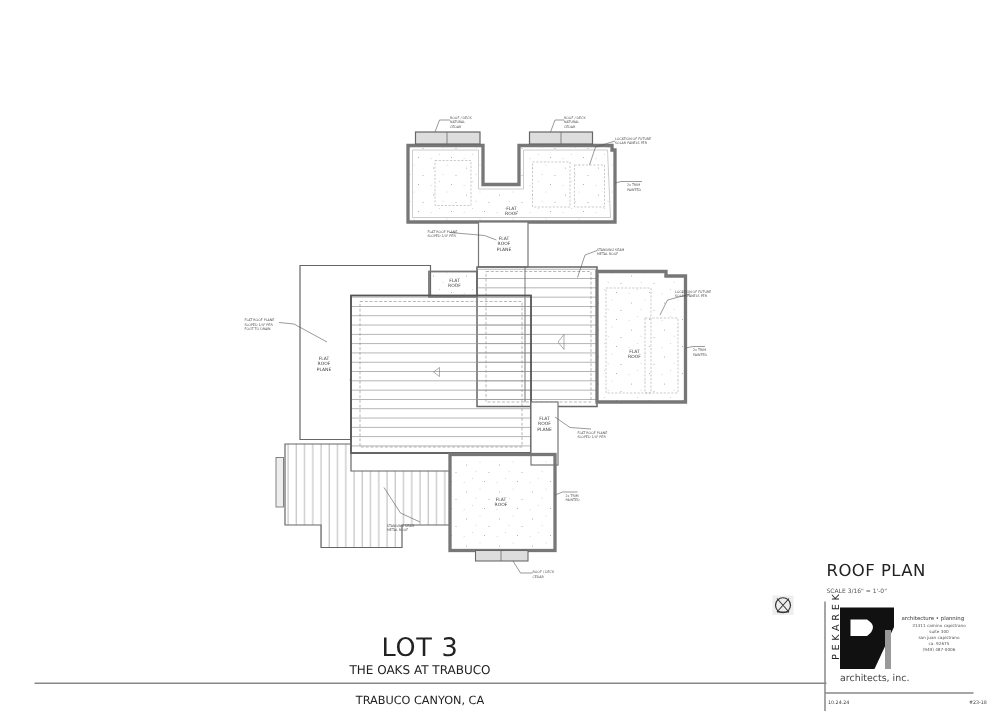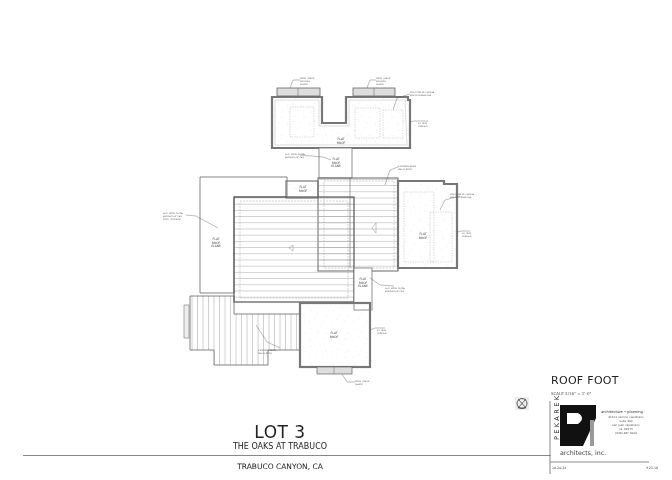--- a/index.html
+++ b/index.html
@@ -179,21 +179,21 @@
     <line x1="550" y1="462" x2="649" y2="462" stroke="#888" stroke-width="1"></line>
   </g>
 </svg>
 
 <div class="rule" style="left:23px; top:455px; width:528px;"></div>
 
 <div id="lot-title" class="lot">LOT 3</div>
 <div id="lot-sub" class="lot">THE OAKS AT TRABUCO</div>
 <div id="lot-loc" class="lot">TRABUCO CANYON, CA</div>
 
-<div id="tb-title">ROOF FOOT</div>
+<div id="tb-title">ROOF PLAN</div>
 <div id="tb-scale">SCALE 3/16" = 1'-0"</div>
 <div id="tb-vert">PEKAREK</div>
 <div id="tb-ap">architecture • planning</div>
 <div class="tb-addr" style="top:415px;">31411 camino capistrano</div>
 <div class="tb-addr" style="top:419px;">suite 300</div>
 <div class="tb-addr" style="top:423px;">san juan capistrano</div>
 <div class="tb-addr" style="top:427px;">ca. 92675</div>
 <div class="tb-addr" style="top:431px;">(949) 487-0006</div>
 <div id="tb-inc">architects, inc.</div>
 <div id="tb-date">10.24.24</div>

